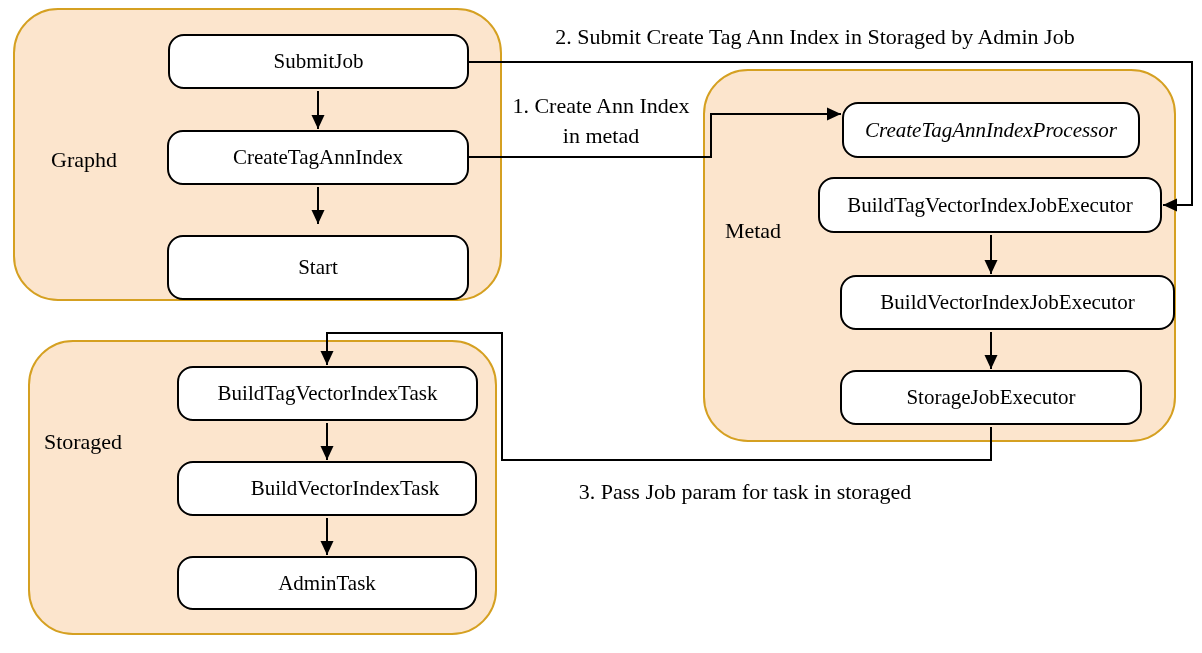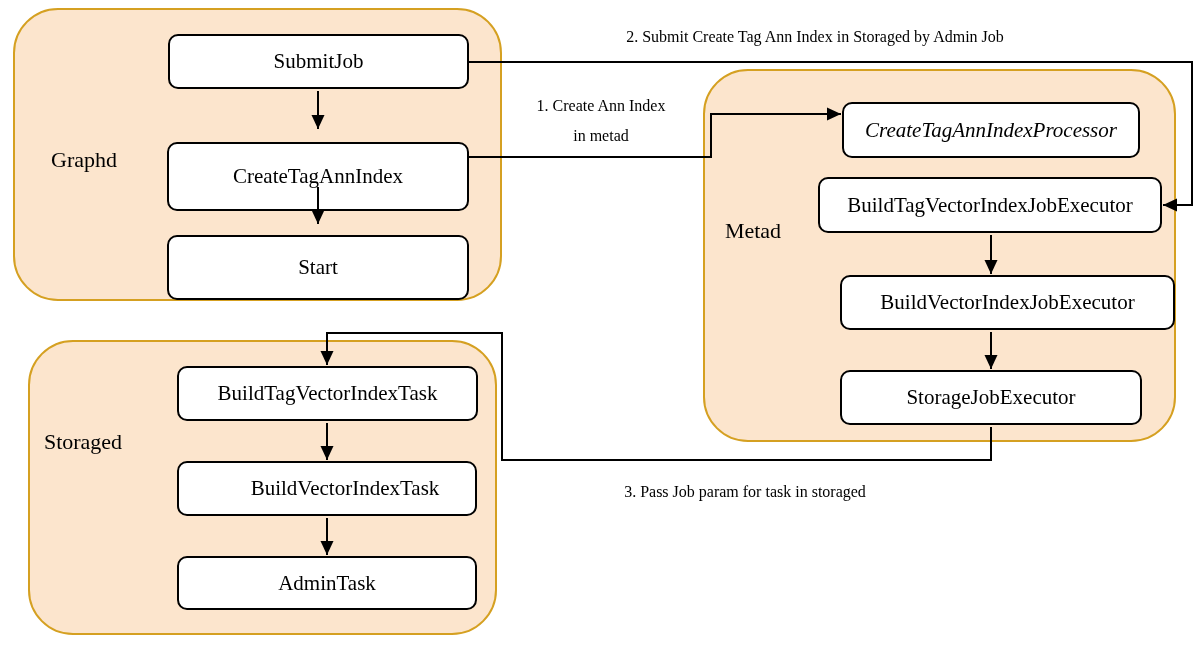--- a/index.html
+++ b/index.html
@@ -25,33 +25,33 @@
     position: absolute;
     transform: translate(-50%, -50%);
     font-size: 22px;
     white-space: nowrap;
     color: var(--text, #000);
   }
   .node {
     position: absolute;
     background: var(--node-fill, #fff);
     border: 2px solid var(--node-stroke, #000);
-    border-radius: 10px;
+    border-radius: 16px;
     display: flex;
     align-items: center;
     justify-content: center;
     font-size: 21px;
     text-align: center;
     color: var(--text, #000);
     white-space: nowrap;
   }
   .edge-label {
     position: absolute;
     transform: translate(-50%, -50%);
-    font-size: 16px;
+    font-size: 22px;
     line-height: 30px;
     text-align: center;
     white-space: nowrap;
     color: var(--text, #000);
   }
   svg.connectors {
     position: absolute;
     left: 0; top: 0;
     width: 1202px;
     height: 653px;
@@ -74,21 +74,21 @@
 
   <div class="container" style="left:703px; top:69px; width:473px; height:373px;">
     <span class="container-label" style="left:48px; top:160px;">Metad</span>
   </div>
 
   <div class="container" style="left:28px; top:340px; width:469px; height:295px;">
     <span class="container-label" style="left:53px; top:100px;">Storaged</span>
   </div>
 
   <div class="node" style="left:168px; top:34px; width:301px; height:55px;">SubmitJob</div>
-  <div class="node" style="left:167px; top:130px; width:302px; height:69px;margin-top:12px;">CreateTagAnnIndex</div>
+  <div class="node" style="left:167px; top:130px; width:302px; height:55px;">CreateTagAnnIndex</div>
   <div class="node" style="left:167px; top:235px; width:302px; height:65px;">Start</div>
 
   <div class="node" style="left:842px; top:102px; width:298px; height:56px;font-style:italic;">CreateTagAnnIndexProcessor</div>
   <div class="node" style="left:818px; top:177px; width:344px; height:56px;">BuildTagVectorIndexJobExecutor</div>
   <div class="node" style="left:840px; top:275px; width:335px; height:55px;">BuildVectorIndexJobExecutor</div>
   <div class="node" style="left:840px; top:370px; width:302px; height:55px;">StorageJobExecutor</div>
 
   <div class="node" style="left:177px; top:366px; width:301px; height:55px;">BuildTagVectorIndexTask</div>
   <div class="node" style="left:177px; top:461px; width:300px; height:55px;padding-left:36px;">BuildVectorIndexTask</div>
   <div class="node" style="left:177px; top:556px; width:300px; height:54px;">AdminTask</div>

